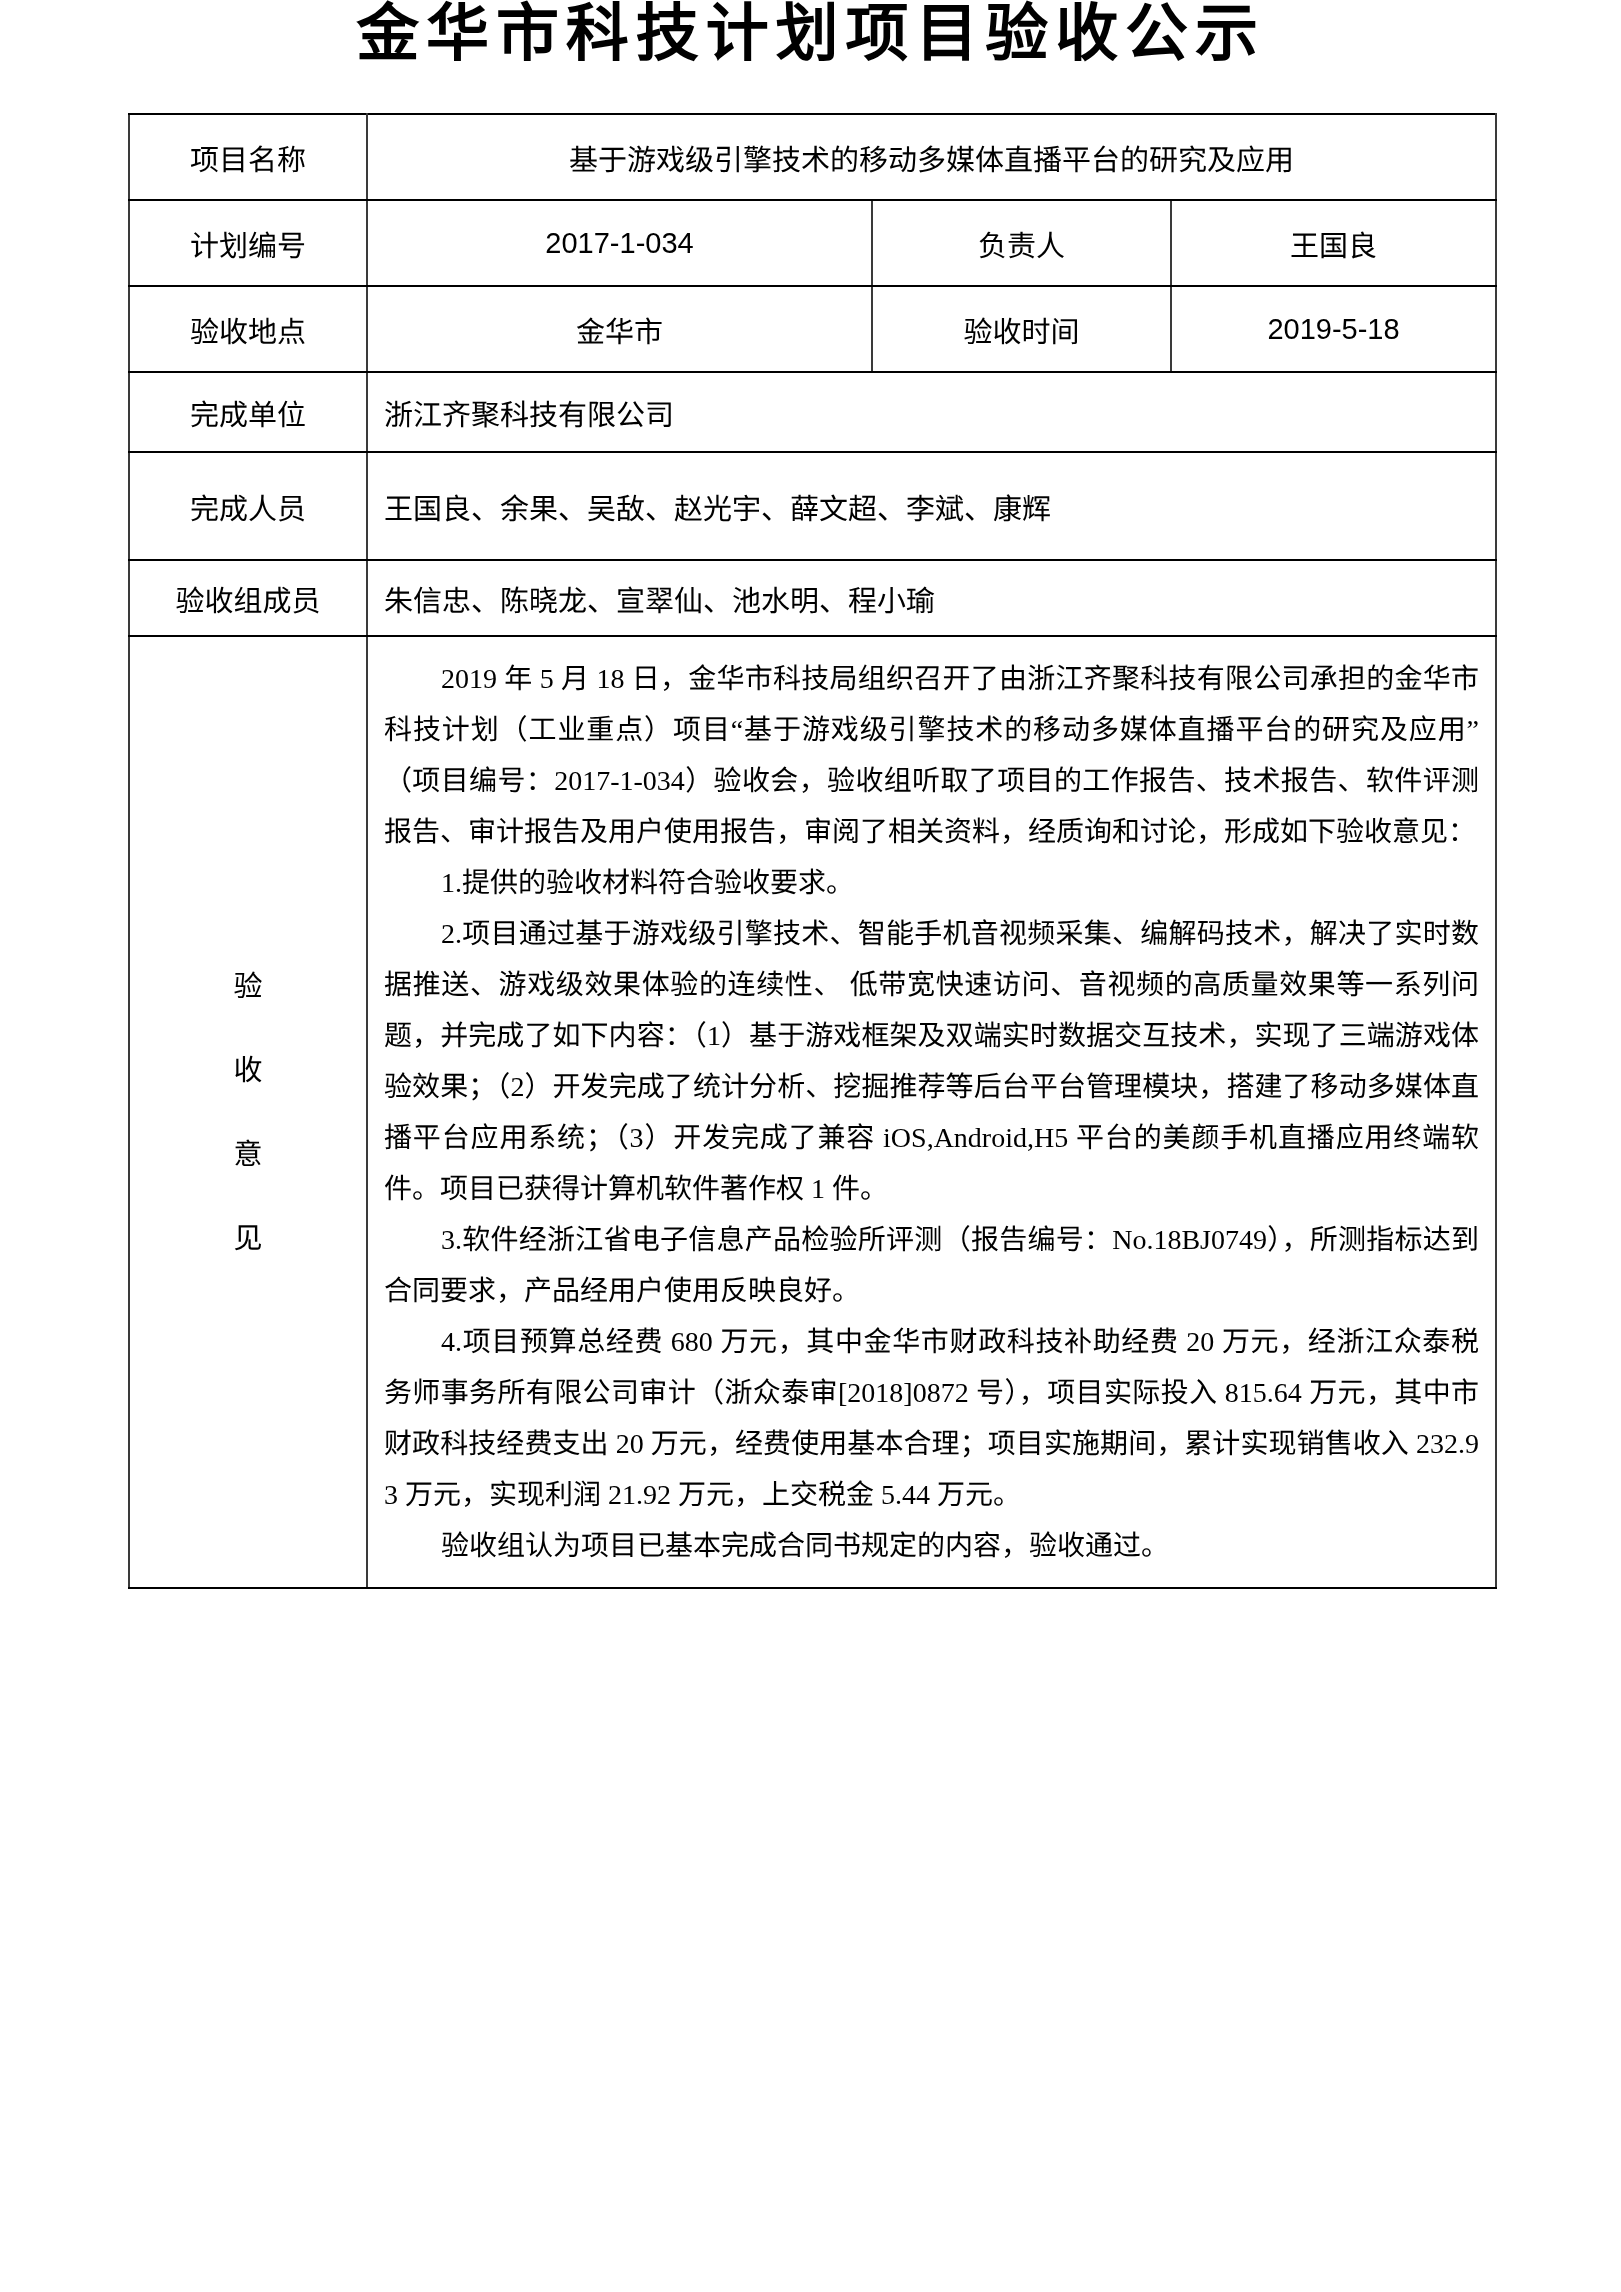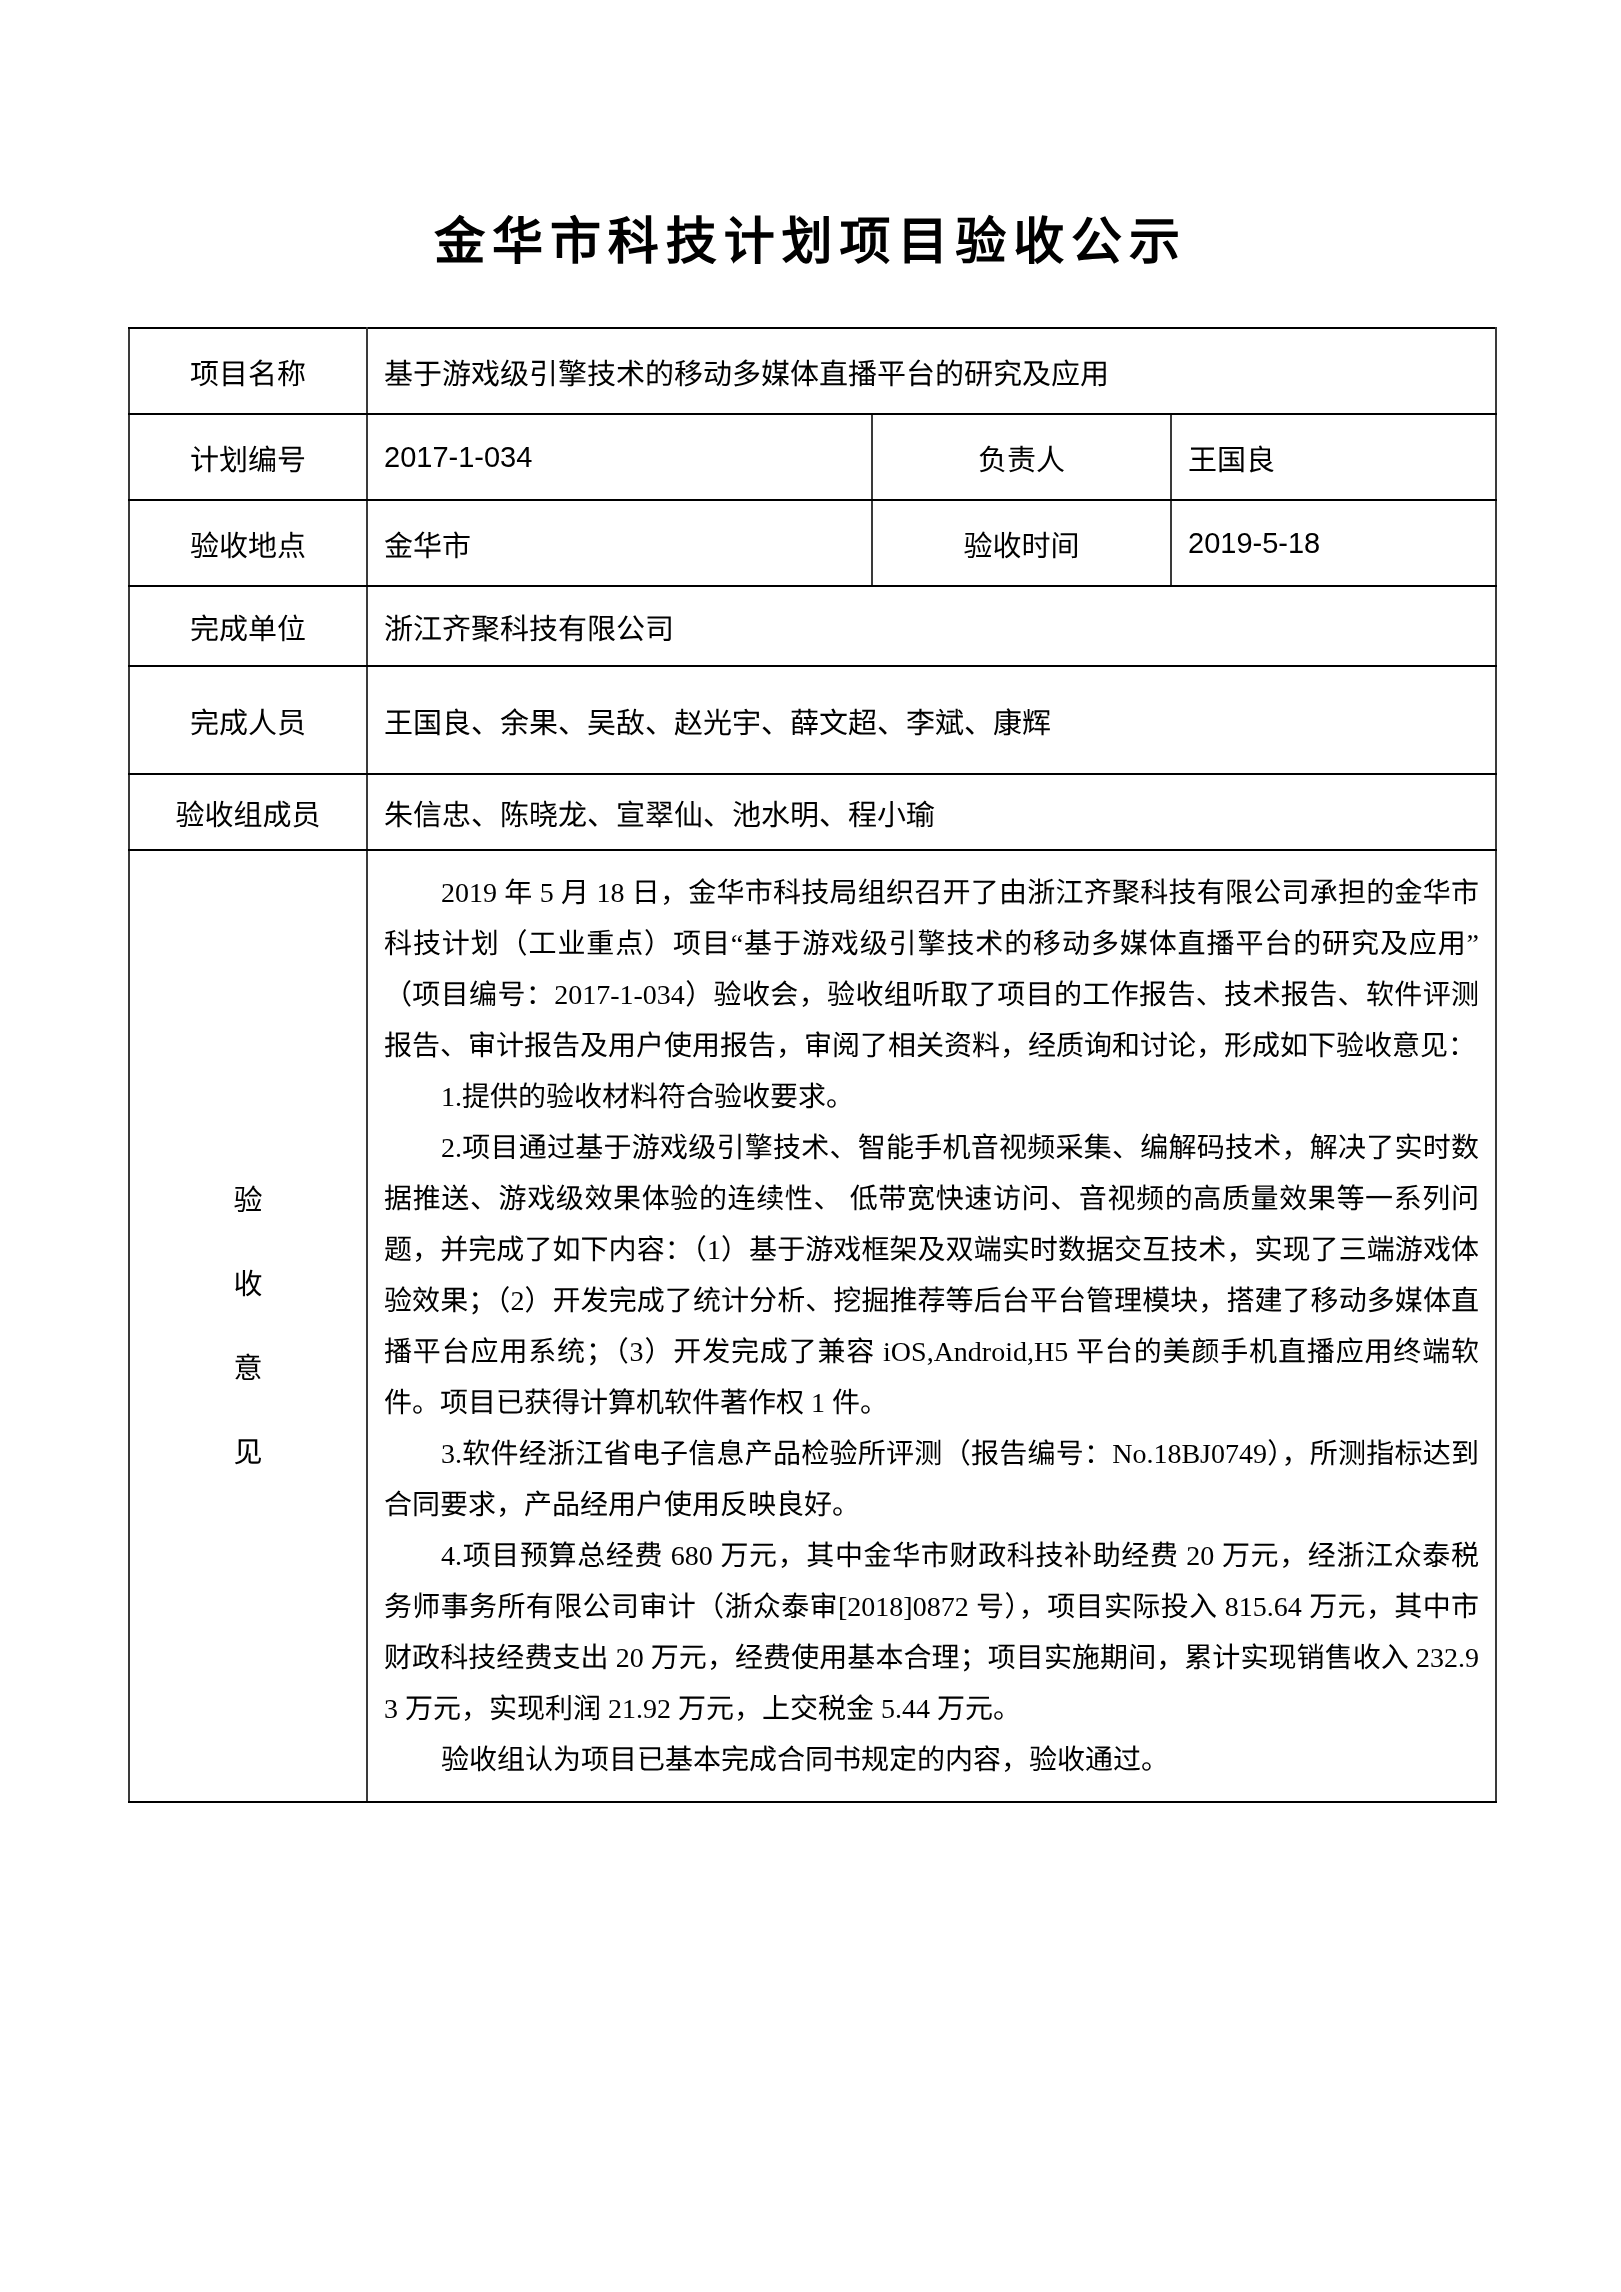--- a/index.html
+++ b/index.html
@@ -9,24 +9,23 @@
   }
   body {
     width: 1621px;
     height: 2293px;
     font-family: "Liberation Serif", "DejaVu Serif", serif;
     color: #000000;
     position: relative;
   }
   .page-title {
     margin: 0;
-    padding-top: 214px;
     height: 78px;
     text-align: center;
-    font-size: 51px;
+    font-size: 63px;
     font-weight: 700;
     letter-spacing: 6.9px;
     line-height: 1.1;
     font-family: "Liberation Serif", "DejaVu Serif", serif;
   }
   table.doc-table {
     border-collapse: collapse;
     table-layout: fixed;
     width: 1367px;
     margin: 35px 0 0 128px;
@@ -38,20 +37,21 @@
     border-bottom: 2.9px solid #000000;
     font-size: 29px;
     padding: 16px;
     vertical-align: middle;
     overflow: hidden;
   }
   td.label-cell {
     text-align: center;
   }
   td.value-center {
+    text-align: center;
   }
   td.value-left {
     text-align: left;
     padding-left: 21.6px;
   }
   .latin-sans {
     font-family: "Liberation Sans", "DejaVu Sans", sans-serif;
     font-size: 28px;
   }
   tr.r-std  { height: 86px; }

